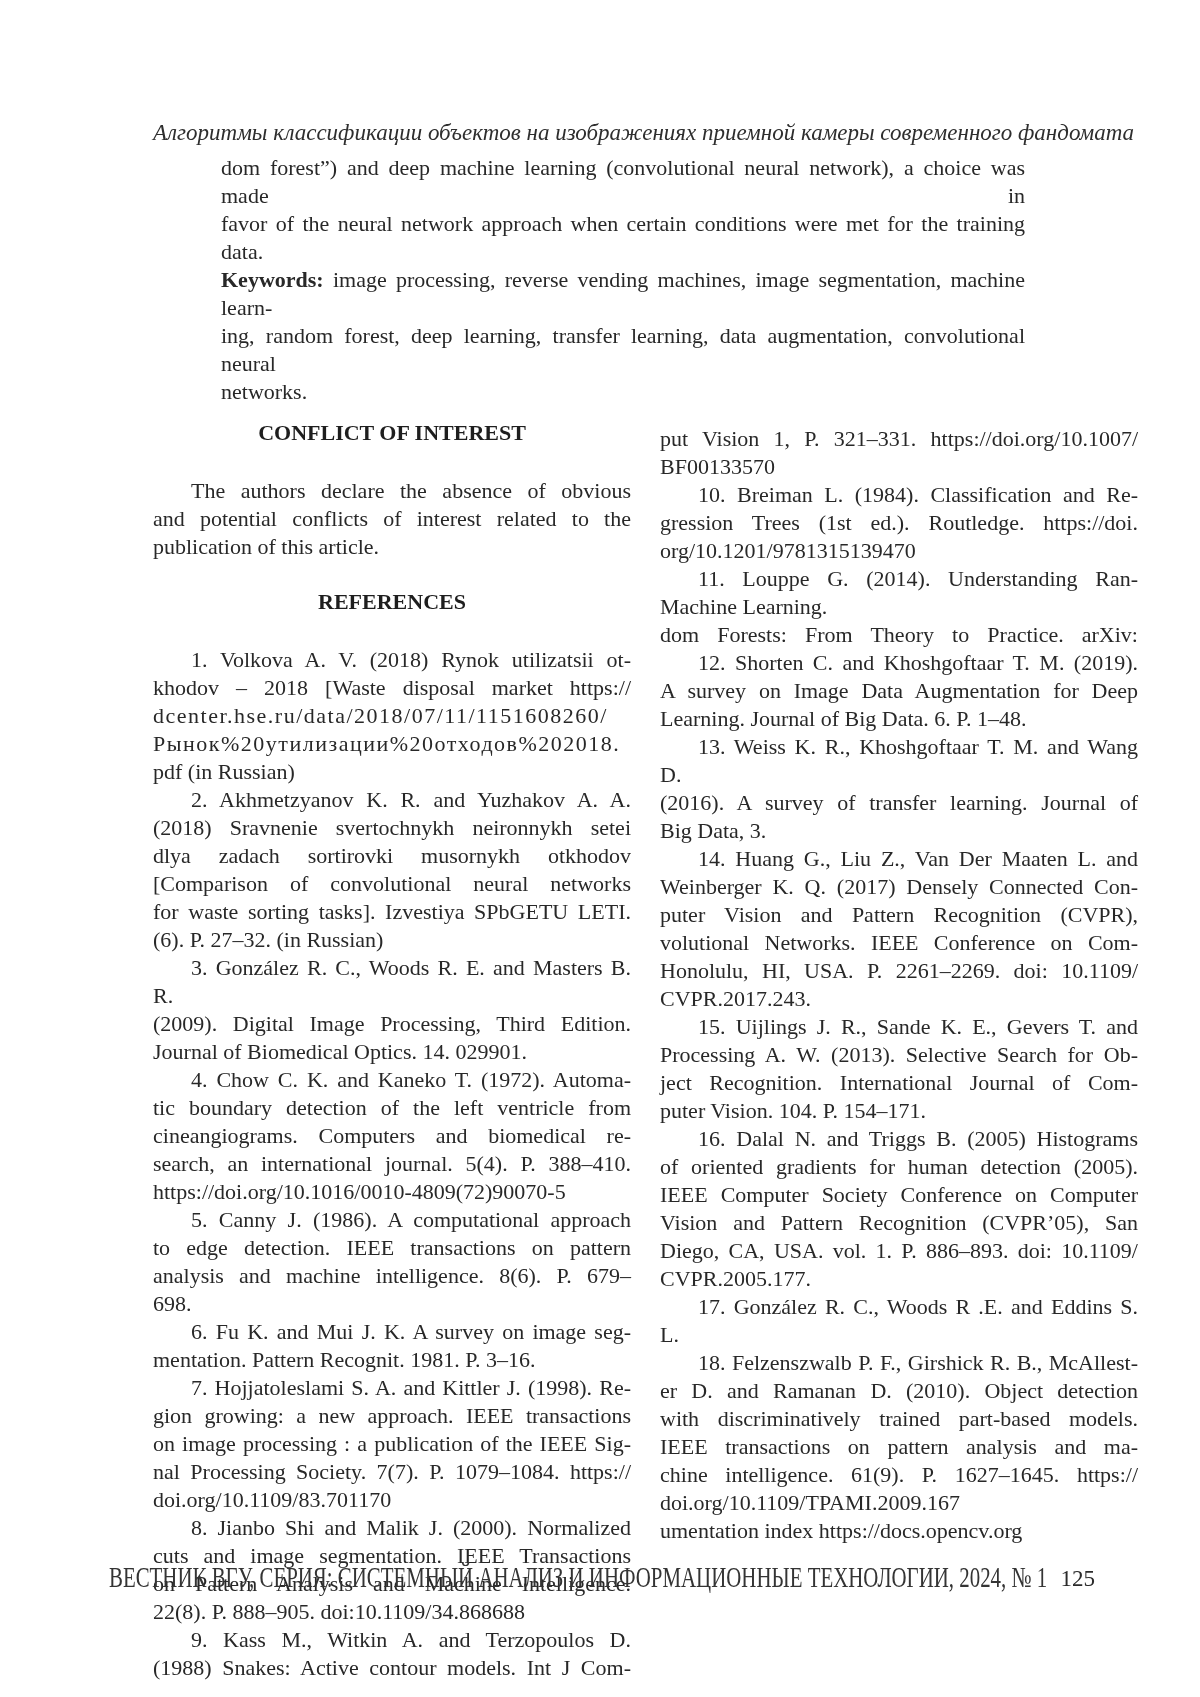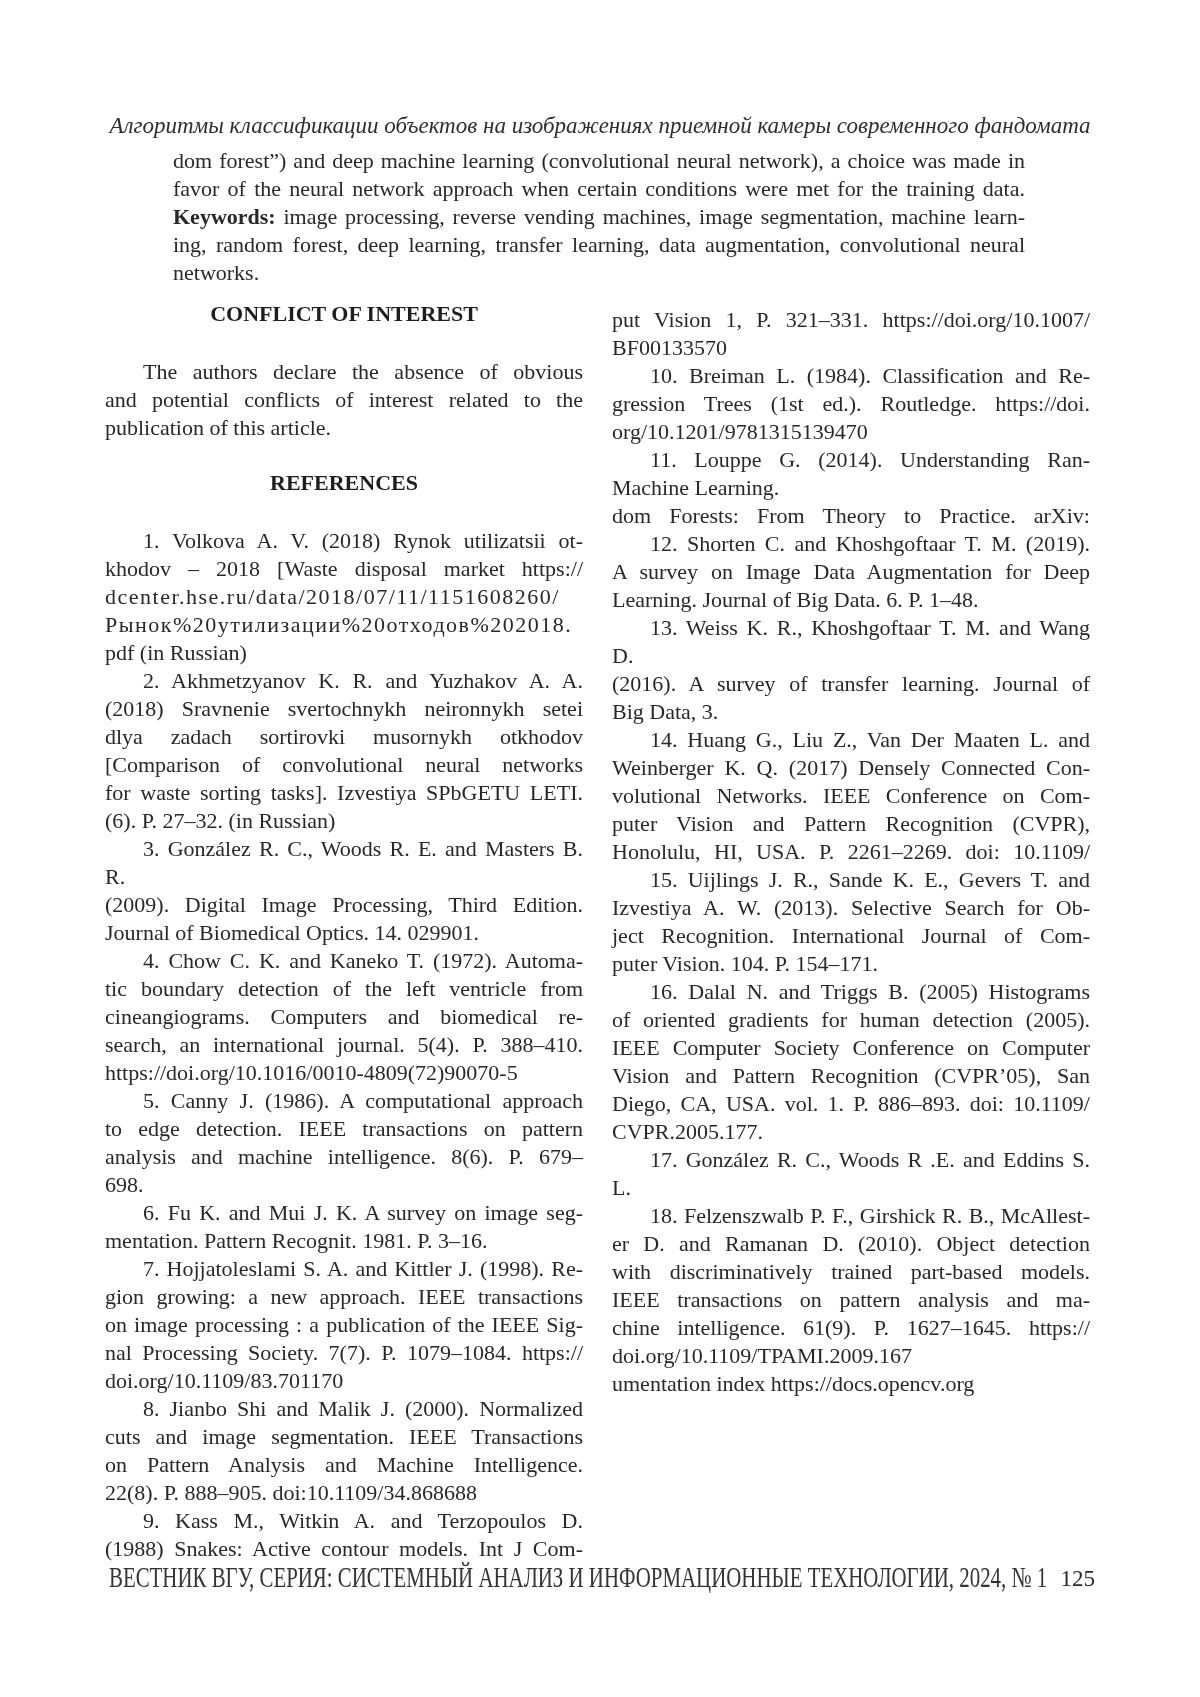--- a/index.html
+++ b/index.html
@@ -4,21 +4,21 @@
 <style>
   html, body { margin: 0; padding: 0; }
   body {
     width: 1200px; height: 1697px;
     background: #ffffff;
     font-family: "Liberation Serif", serif;
     color: #282828;
     position: relative;
     overflow: hidden;
   }
-  .page { padding: 0 105px; }
+  .page { padding: 7px 105px; margin-left: 48px; }
 
   .running-head {
     padding-top: 112px;
     text-align: center;
     font-style: italic;
     font-size: 23px;
     line-height: 28px;
     color: #2e2e2e;
     white-space: nowrap;
   }
@@ -180,27 +180,28 @@
             <div class="line end"><span>Learning. </span><span class="it">Journal of Big Data</span><span>. 6. P. 1–48.</span></div>
           </div>
           <div class="ref">
             <div class="line ind"><span>13. </span><span class="it">Weiss K. R., Khoshgoftaar T. M. and Wang D.</span></div>
             <div class="line"><span>(2016). A survey of transfer learning. </span><span class="it">Journal of</span></div>
             <div class="line end"><span class="it">Big Data</span><span>, 3.</span></div>
           </div>
           <div class="ref">
             <div class="line ind"><span>14. </span><span class="it">Huang G., Liu Z., Van Der Maaten L. and</span></div>
             <div class="line"><span class="it">Weinberger K. Q.</span><span> (2017) Densely Connected Con-</span></div>
+            <div class="line"><span class="it">puter Vision and Pattern Recognition</span><span> (CVPR),</span></div>
             <div class="line"><span>volutional Networks. </span><span class="it">IEEE Conference on Com-</span></div>
-            <div class="line"><span class="it">puter Vision and Pattern Recognition</span><span> (CVPR),</span></div>
             <div class="line"><span>Honolulu, HI, USA. P. 2261–2269. doi: 10.1109/</span></div>
+            <div class="line end"><span>CVPR.2017.243.</span></div>
           </div>
           <div class="ref">
             <div class="line ind"><span>15. </span><span class="it">Uijlings J. R., Sande K. E., Gevers T. and</span></div>
-            <div class="line"><span class="it">Izvestiya A. W.</span><span> (2013). Selective Search for Ob-</span></div>
+            <div class="line"><span class="it">Processing A. W.</span><span> (2013). Selective Search for Ob-</span></div>
             <div class="line"><span>ject Recognition. </span><span class="it">International Journal of Com-</span></div>
             <div class="line end"><span class="it">puter Vision</span><span>. 104. P. 154–171.</span></div>
           </div>
           <div class="ref">
             <div class="line ind"><span>16. </span><span class="it">Dalal N. and Triggs B.</span><span> (2005) Histograms</span></div>
             <div class="line"><span>of oriented gradients for human detection (2005).</span></div>
             <div class="line"><span class="it">IEEE Computer Society Conference on Computer</span></div>
             <div class="line"><span class="it">Vision and Pattern Recognition</span><span> (CVPR’05), San</span></div>
             <div class="line"><span>Diego, CA, USA. vol. 1. P. 886–893. doi: 10.1109/</span></div>
             <div class="line end"><span>CVPR.2005.177.</span></div>

